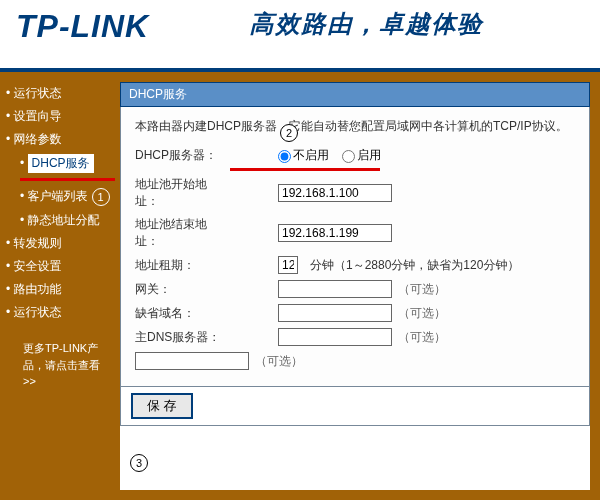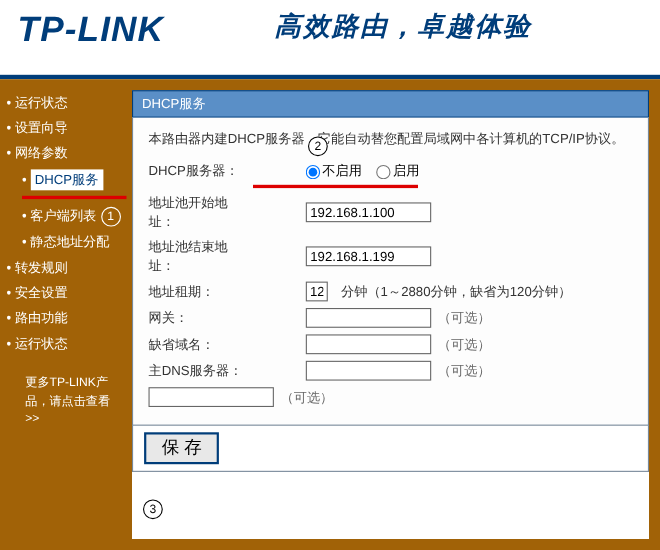--- a/index.html
+++ b/index.html
@@ -25,21 +25,21 @@
 .desc { color: #333; font-size: 12px; line-height: 1.6; margin-bottom: 8px; }
 .form-row { display: flex; align-items: center; padding: 3px 0; font-size: 12px; gap: 48px; }
 .form-label { width: 95px; color: #333; }
 .form-field input[type="text"] { width: 114px; height: 18px; border: 1px solid #666; padding: 0 3px; font-size: 12px; }
 .radio-group label { margin-right: 10px; cursor: pointer; }
 .radio-group input { vertical-align: middle; margin-right: 2px; }
 .hint { color: #333; margin-left: 12px; font-size: 12px; }
 .opt { color: #666; margin-left: 6px; }
 .redline2 { height: 3px; background: #d00; width: 150px; margin: 1px 0 2px 95px; }
 .btn-row { border: 1px solid #789; border-top: none; padding: 6px 10px; }
-.btn-save { border: 2px solid #003d7a; background: #e8e8e8; padding: 2px 14px; font-size: 16px; cursor: pointer; }
+.btn-save { border: 2px solid #003d7a; background: #e8e8e8; padding: 2px 14px; font-size: 13px; cursor: pointer; }
 .annot { position: absolute; width: 18px; height: 18px; border: 1px solid #000; border-radius: 50%; font-size: 11px; display: flex; align-items: center; justify-content: center; background: #fff; }
 .sidebar .annot-1 { position: static; display: inline-flex; margin-left: 4px; vertical-align: middle; background: transparent; border-color: #fff; color: #fff; }
 </style>
 </head>
 <body>
 
 <div class="container">
   <div class="header">
     <div class="logo">TP-LINK</div>
     <div class="slogan">高效路由，卓越体验</div>

